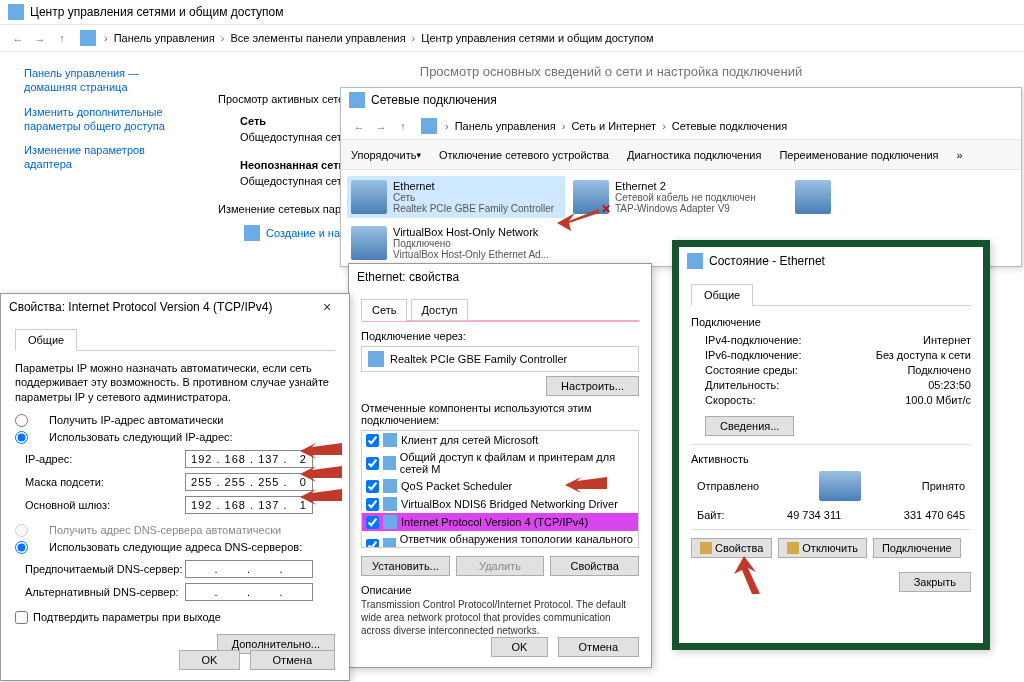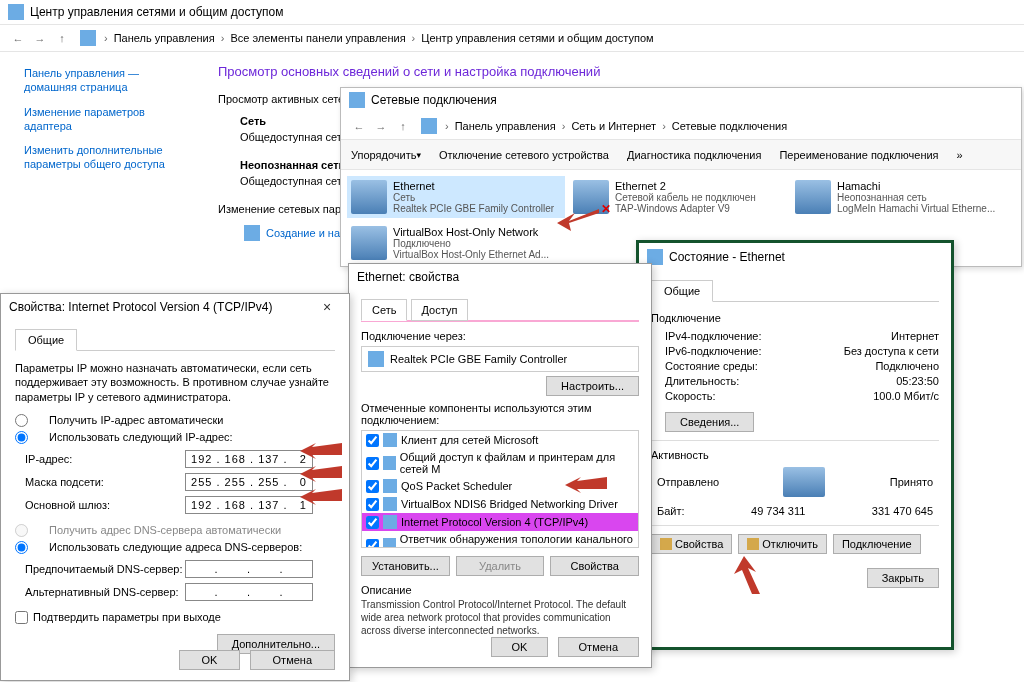--- a/index.html
+++ b/index.html
@@ -15,21 +15,21 @@
 .nav-arrow.up { margin-right: 4px; }
 .bc-icon { width: 16px; height: 16px; margin: 0 4px; background: #6cace4; }
 .bc-item { color: #000; margin: 0 2px; }
 .bc-sep { color: #666; margin: 0 4px; }
 
 .main-body { display: flex; height: calc(100% - 52px); }
 .left-nav { width: 185px; padding: 14px 10px 10px 24px; }
 .left-nav a { display: block; color: #0066cc; text-decoration: none; margin-bottom: 10px; line-height: 1.3; }
 
 .content { flex: 1; padding: 0 20px 10px 33px; }
-.content h1 { font-size: 13px; color: #6d28d9; font-weight: normal; margin: 12px 0 14px; }
+.content h1 { font-size: 13px; color: #737373; font-weight: normal; margin: 12px 0 14px; text-align: center; }
 .content h2 { font-size: 11px; color: #000; font-weight: normal; margin: 0 0 10px; }
 .net-block { margin: 0 0 16px 22px; }
 .net-name { font-weight: bold; font-size: 11px; margin-bottom: 4px; }
 .net-type { font-size: 11px; color: #000; }
 .link-row { display: flex; align-items: center; margin: 6px 0 6px 26px; color: #0066cc; }
 .link-row .ico { width: 16px; height: 16px; margin-right: 6px; background: #6cace4; }
 
 
 .child-win { position: absolute; top: 87px; left: 340px; width: 682px; height: 180px; background: #fff; border: 1px solid #bbb; box-shadow: 2px 2px 6px rgba(0,0,0,0.15); }
 .child-title { height: 24px; display: flex; align-items: center; padding: 0 8px; background: #fff; font-size: 12px; }
@@ -40,21 +40,21 @@
 .conn-list { display: flex; flex-wrap: wrap; padding: 6px; gap: 4px; }
 .conn-item { width: 218px; display: flex; align-items: flex-start; padding: 4px; }
 .conn-item.sel { background: #cde8ff; }
 .conn-ico { width: 36px; height: 34px; margin-right: 6px; background: linear-gradient(#9ac0e4,#4a7fb5); border-radius: 2px; position: relative; }
 .conn-ico.x::after { content: "✕"; position: absolute; right: -2px; bottom: -2px; color: #d00; font-weight: bold; font-size: 12px; }
 .conn-text .t { font-size: 11px; }
 .conn-text .s1 { font-size: 10px; color: #555; }
 .conn-text .s2 { font-size: 10px; color: #555; white-space: nowrap; overflow: hidden; text-overflow: ellipsis; max-width: 170px; }
 
 
-.status-win { position: absolute; top: 240px; left: 636px; width: 318px; height: 410px; background: #fff; border: 3px solid #14532d; box-shadow: 2px 2px 8px rgba(0,0,0,0.2); }
+.status-win { position: absolute; top: 240px; left: 672px; width: 318px; height: 410px; background: #fff; border: 7px solid #14532d; box-shadow: 2px 2px 8px rgba(0,0,0,0.2); }
 .status-title { height: 28px; display: flex; align-items: center; padding: 0 8px; background: #fff; font-size: 12px; }
 .status-title .ti { width: 16px; height: 16px; margin-right: 6px; background: #6cace4; }
 .status-body { padding: 8px 12px; }
 .tab-row { border-bottom: 1px solid #ccc; margin-bottom: 10px; }
 .tab { display: inline-block; padding: 4px 12px; border: 1px solid #ccc; border-bottom: 1px solid #fff; background: #fff; position: relative; top: 1px; font-size: 11px; }
 .group-label { font-size: 11px; margin: 6px 0; }
 .kv-list { margin: 0 0 10px 14px; }
 .kv { display: flex; justify-content: space-between; font-size: 11px; margin: 3px 0; }
 .kv .k { color: #000; }
 .kv .v { color: #000; }
@@ -129,22 +129,22 @@
     <span class="bc-sep">›</span>
     <span class="bc-item">Панель управления</span>
     <span class="bc-sep">›</span>
     <span class="bc-item">Все элементы панели управления</span>
     <span class="bc-sep">›</span>
     <span class="bc-item">Центр управления сетями и общим доступом</span>
   </div>
   <div class="main-body">
     <div class="left-nav">
       <a>Панель управления — домашняя страница</a>
+      <a>Изменить дополнительные параметры общего доступа</a>
       <a>Изменение параметров адаптера</a>
-      <a>Изменить дополнительные параметры общего доступа</a>
     </div>
     <div class="content">
       <h1>Просмотр основных сведений о сети и настройка подключений</h1>
       <h2>Просмотр активных сетей</h2>
       <div class="net-block">
         <div class="net-name">Сеть</div>
         <div class="net-type">Общедоступная сеть</div>
       </div>
       <div class="net-block">
         <div class="net-name">Неопознанная сеть</div>
@@ -195,25 +195,20 @@
       <div class="conn-item">
         <div class="conn-ico x"></div>
         <div class="conn-text">
           <div class="t">Ethernet 2</div>
           <div class="s1">Сетевой кабель не подключен</div>
           <div class="s2">TAP-Windows Adapter V9</div>
         </div>
       </div>
       <div class="conn-item">
         <div class="conn-ico"></div>
-        <div class="conn-text">
-          <div class="t">Hamachi</div>
-          <div class="s1">Неопознанная сеть</div>
-          <div class="s2">LogMeIn Hamachi Virtual Etherne...</div>
-        </div>
       </div>
       <div class="conn-item">
         <div class="conn-ico"></div>
         <div class="conn-text">
           <div class="t">VirtualBox Host-Only Network</div>
           <div class="s1">Подключено</div>
           <div class="s2">VirtualBox Host-Only Ethernet Ad...</div>
         </div>
       </div>
     </div>

